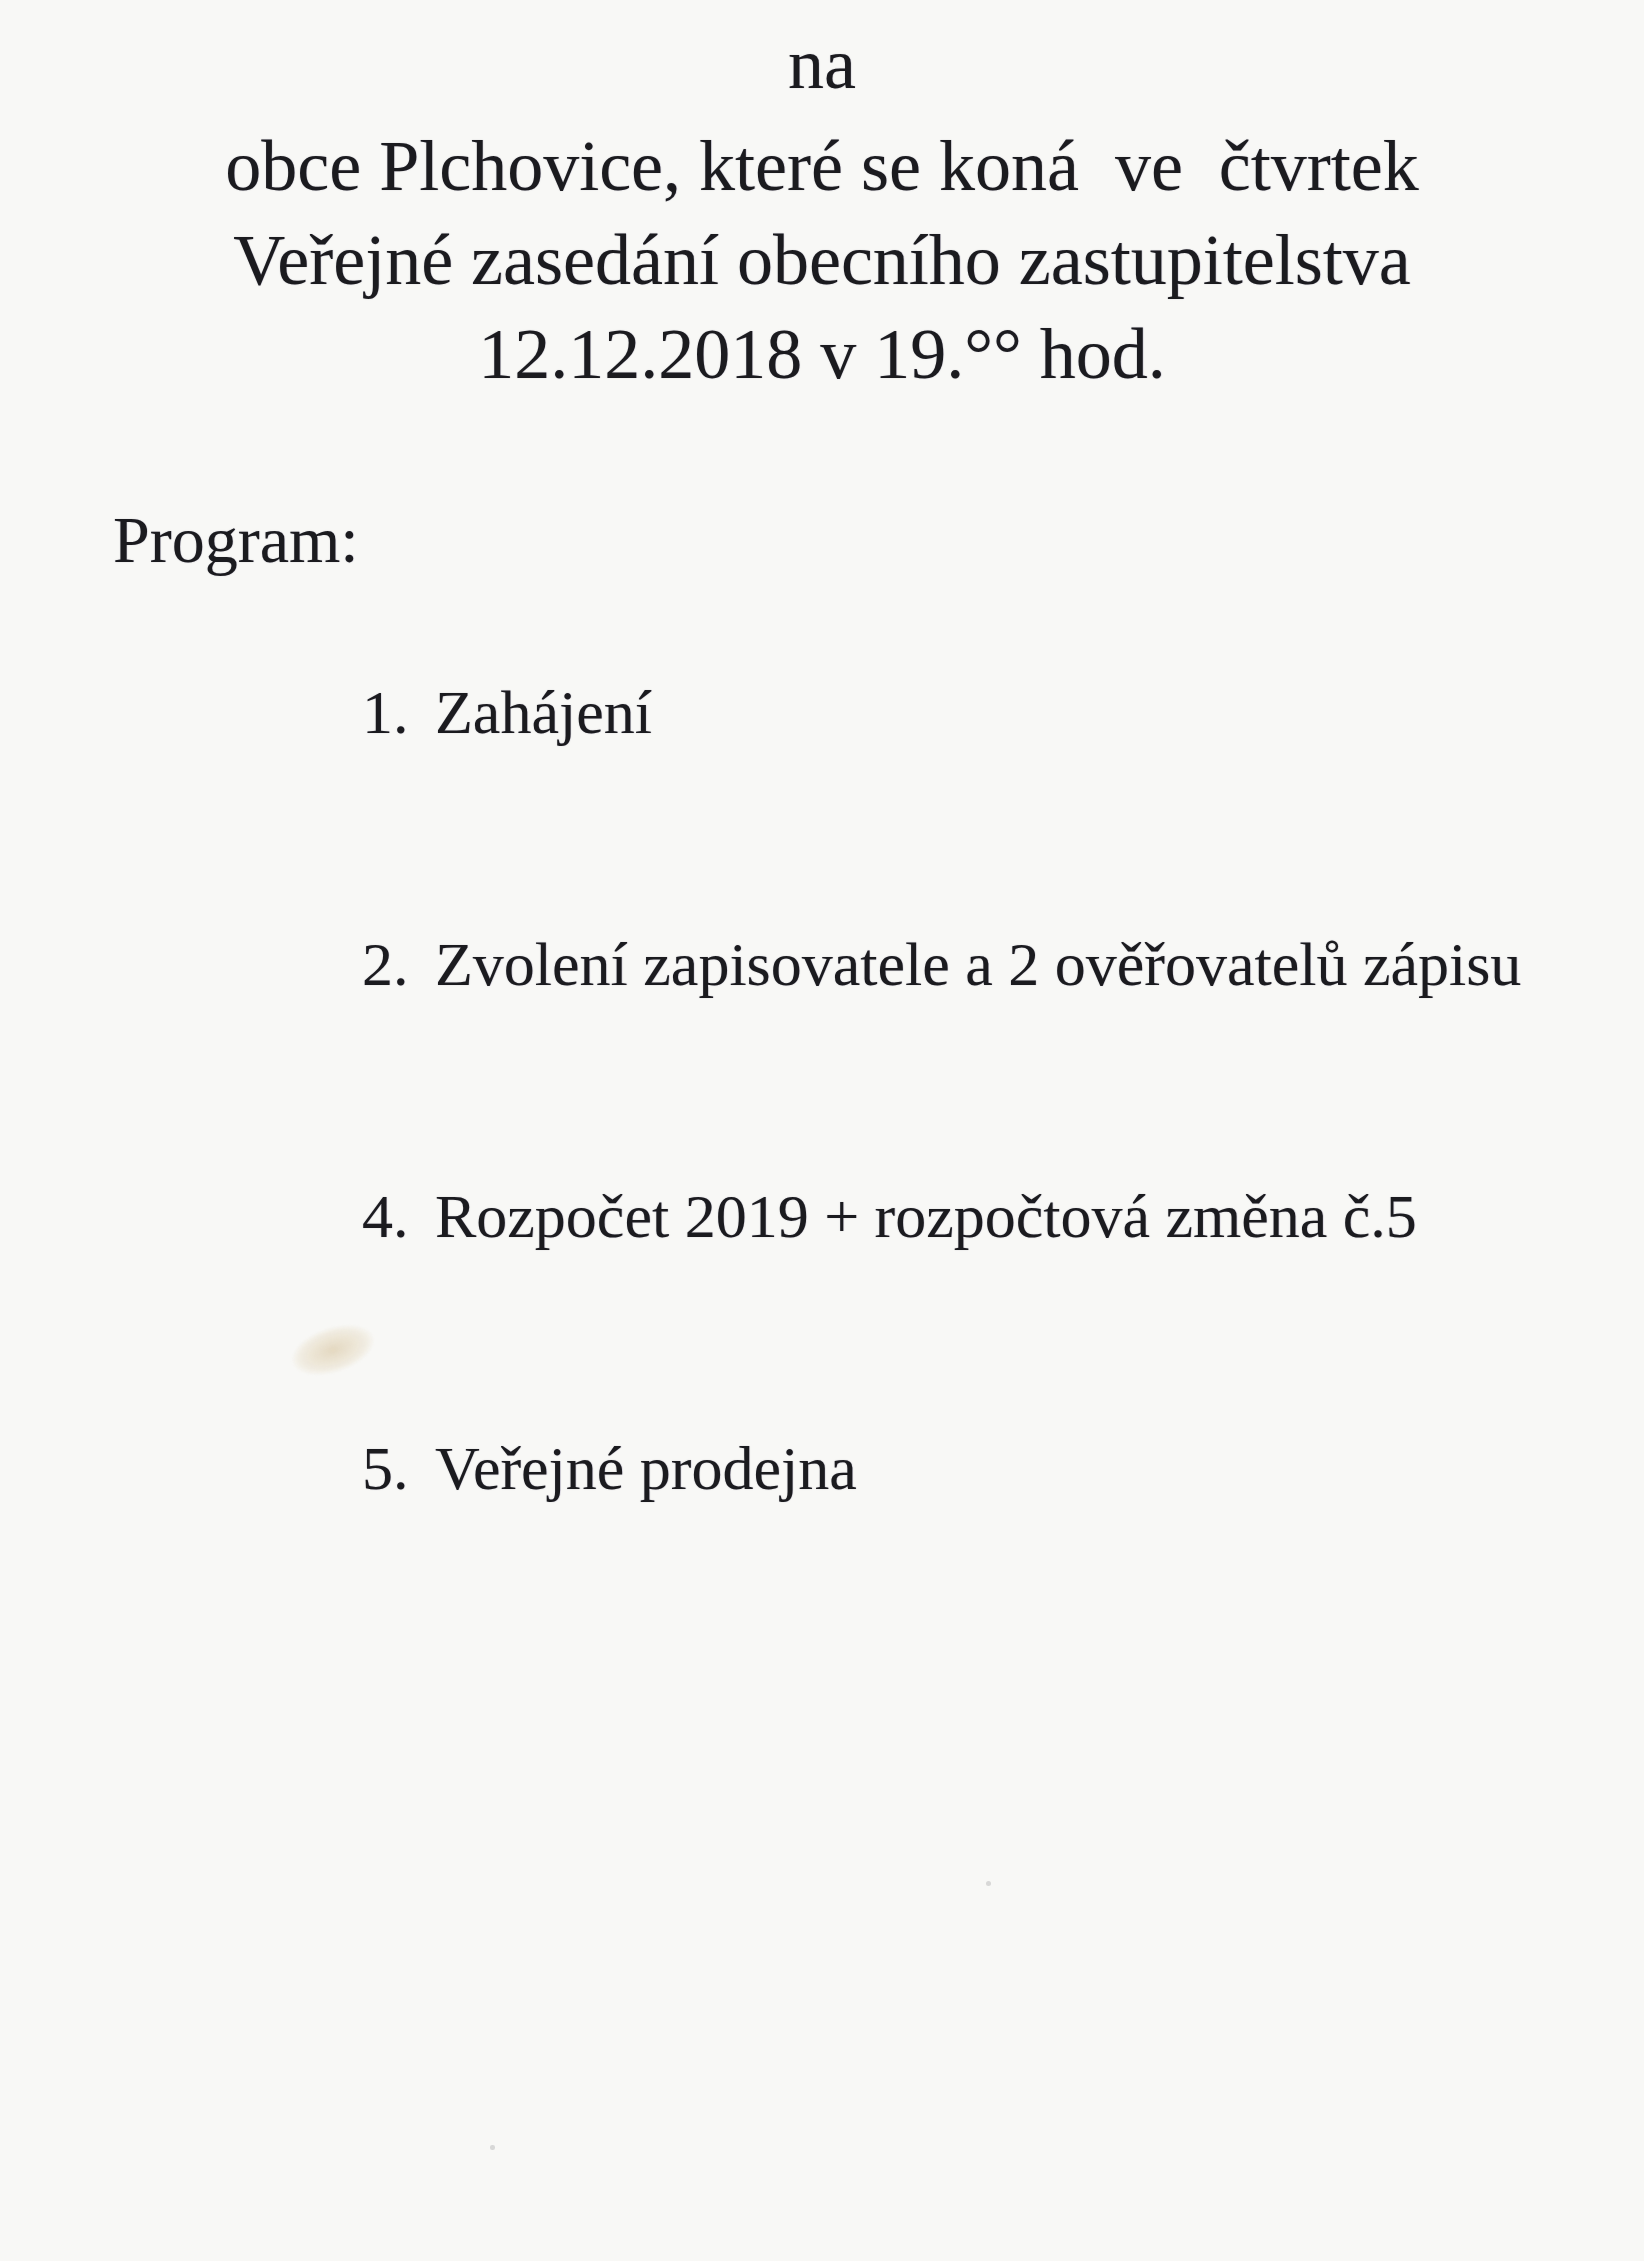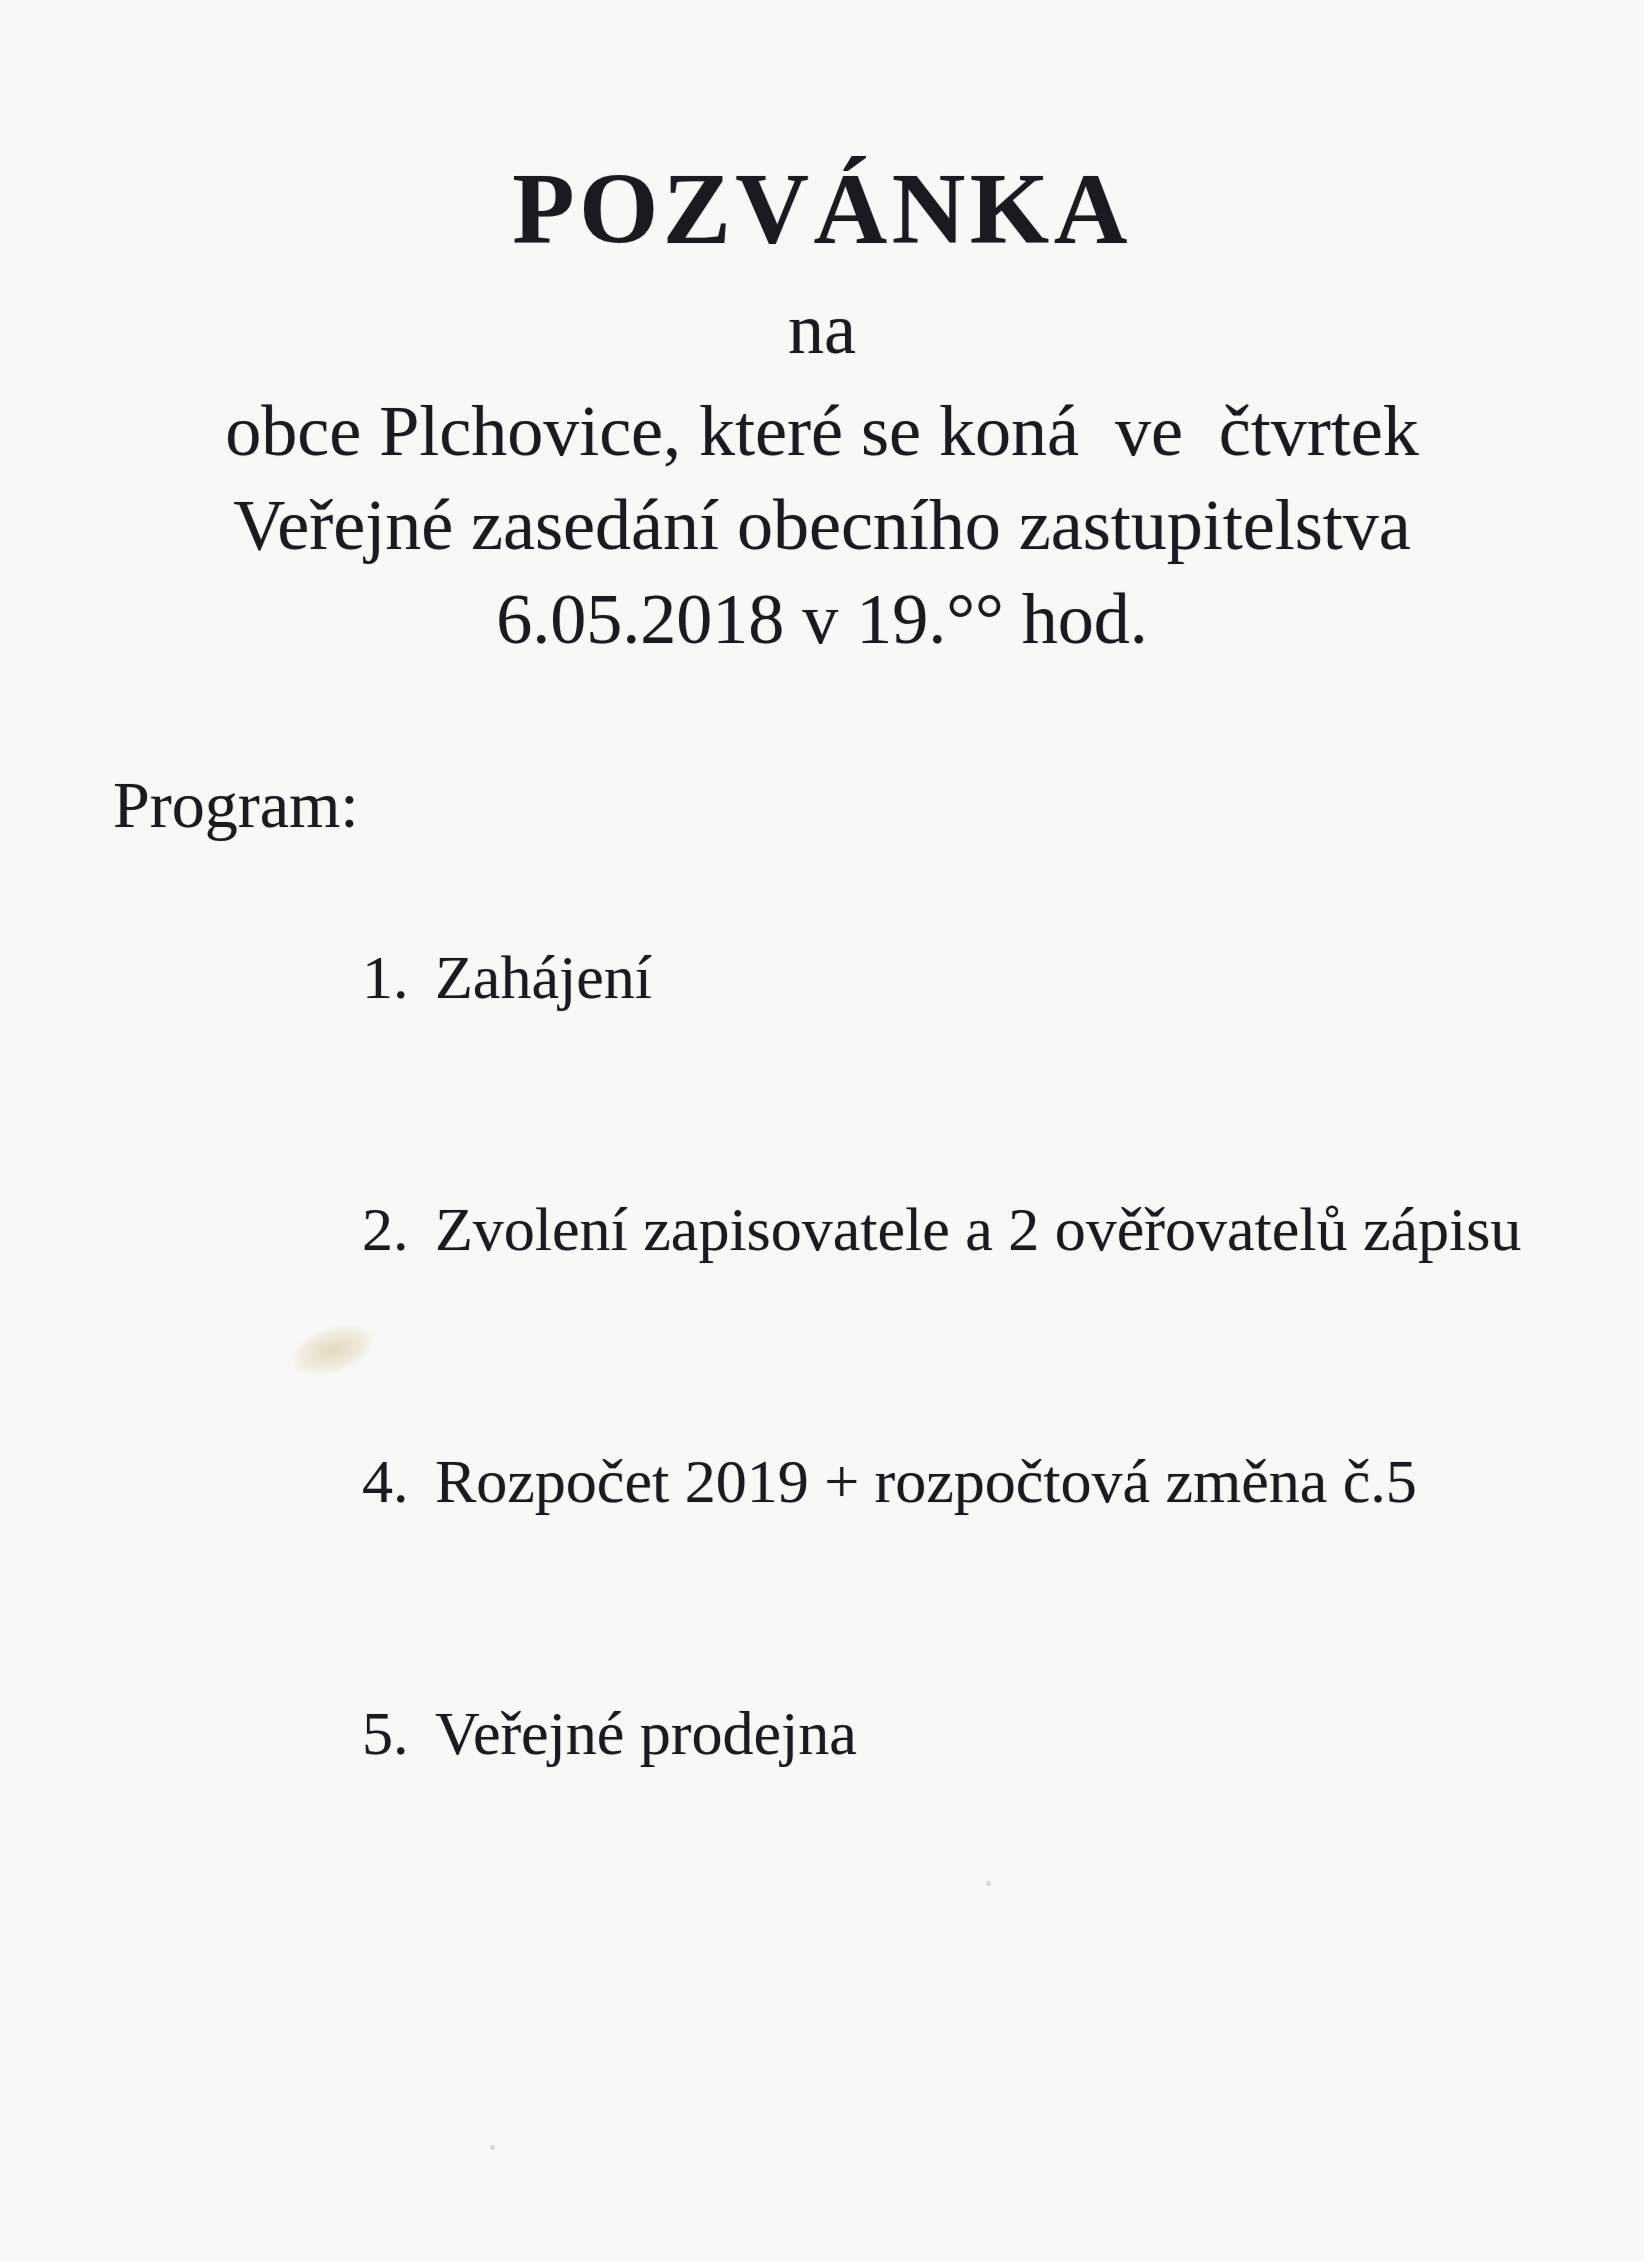--- a/index.html
+++ b/index.html
@@ -81,28 +81,27 @@
     border-radius: 50%;
     background: rgba(120, 120, 125, 0.25);
   }
 </style>
 </head>
 <body>
 
 <div class="page">
 
   <div class="heading">
-    <div class="title">POZVÁNKA</div>
 
     <div class="na-line">na</div>
 
     <div class="hgroup">
       <div class="hline">obce Plchovice, které se koná  ve  čtvrtek</div>
       <div class="hline">Veřejné zasedání obecního zastupitelstva</div>
-      <div class="hline">6.05.2018 v 19.°° hod.</div>
+      <div class="hline">12.12.2018 v 19.°° hod.</div>
     </div>
   </div>
 
   <div class="program-label">Program:</div>
 
   <ol class="program-list">
     <li class="program-item">
       <span class="item-number">1.</span><span>Zahájení</span>
     </li>
     <li class="program-item">

